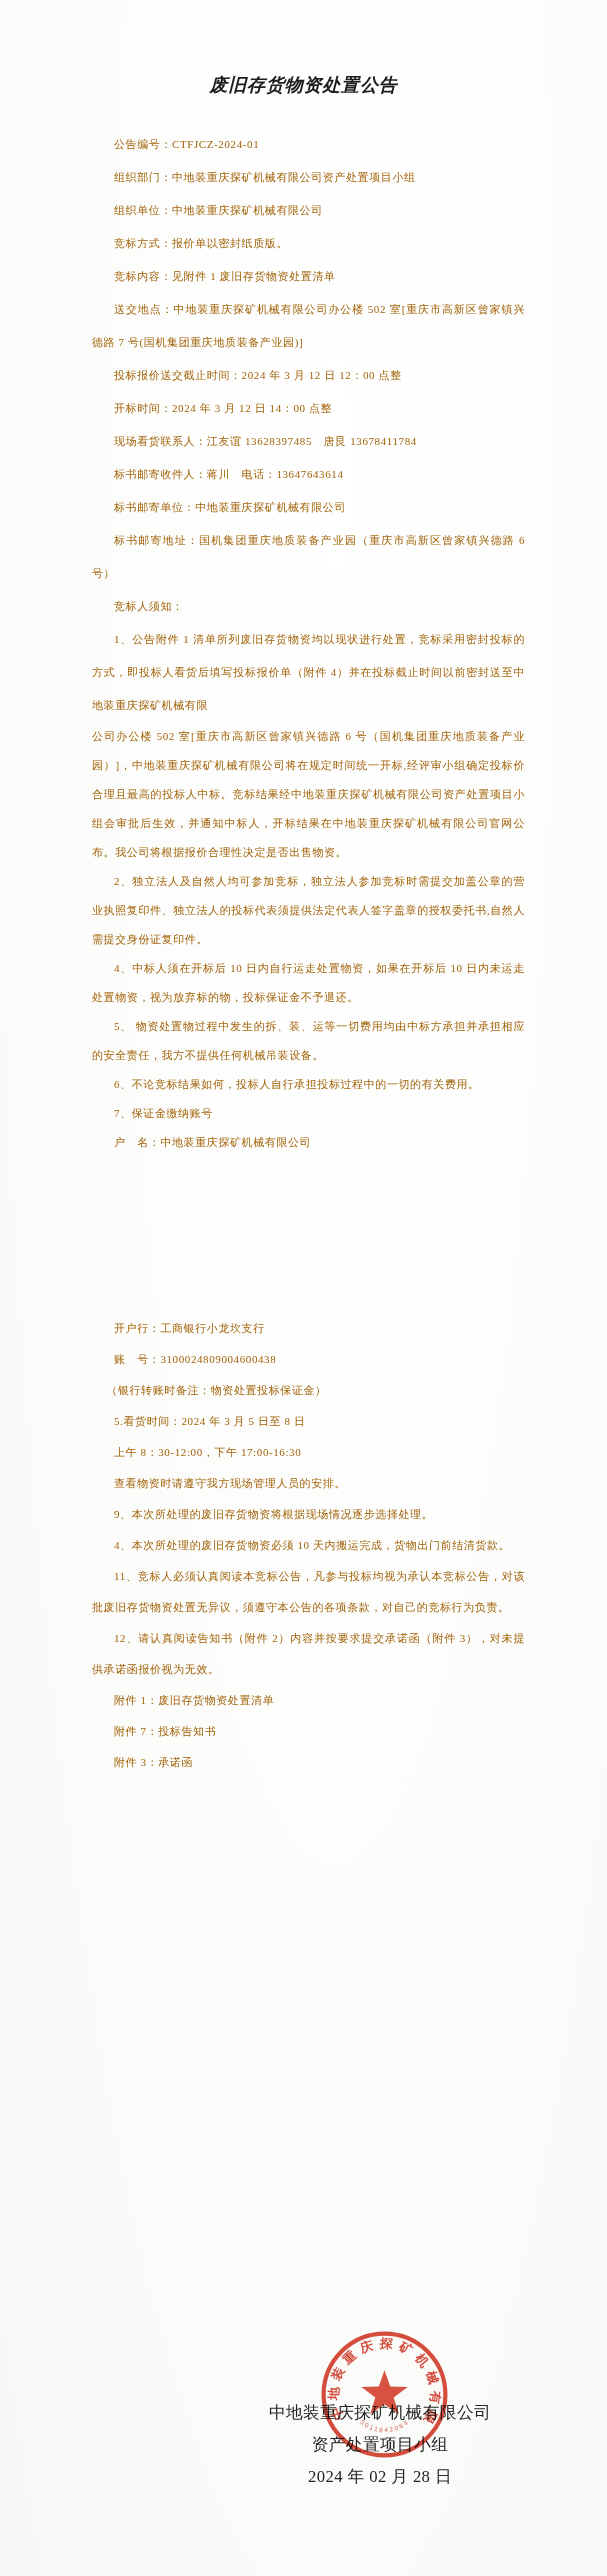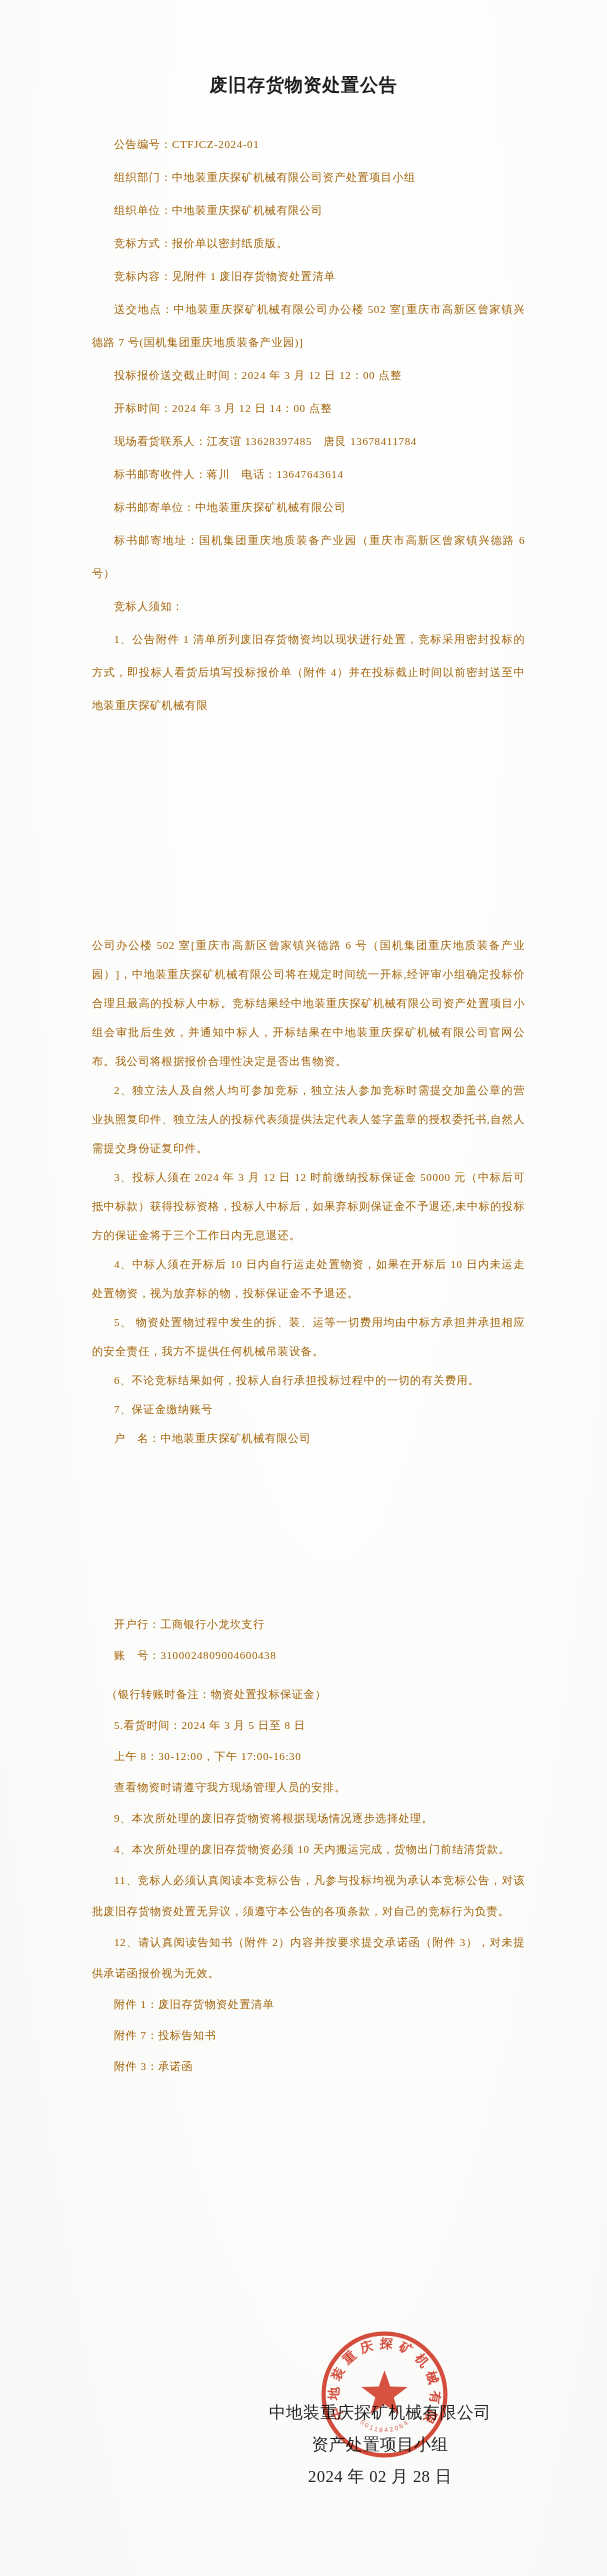--- a/index.html
+++ b/index.html
@@ -11,32 +11,33 @@
     color:#222222;
   }
   .doc-title{
     margin:73px 0 0 0;
     text-align:center;
     font-family:"Liberation Sans","DejaVu Sans",sans-serif;
     font-weight:bold;
     font-size:18px;
     letter-spacing:0.8px;
     color:#1d1d1d;
+    font-style:italic;
   }
   .content{
     padding-left:92px;
     padding-right:82px;
   }
   .section{font-size:11px;letter-spacing:0.6px;text-align:justify;color:#a16207;font-family:Liberation Serif, serif;}
   .sec-a{margin-top:31px;line-height:33px;}
-  .sec-b{margin-top:209px;line-height:29px;}
+  .sec-b{line-height:29px;}
   .sec-c{margin-top:156px;line-height:31px;}
   .p{margin:0;}
   .ind{text-indent:2em;}
-  .ind-paren{text-indent:1.3em;margin-top:8px;}
+  .ind-paren{text-indent:1.3em;}
   .signature{
     position:absolute;
     top:2397px;left:213px;width:334px;
     text-align:center;
     font-size:16.7px;line-height:32px;letter-spacing:0.4px;
     color:#242424;
   }
   .seal{
     position:absolute;
     top:2326px;left:316px;width:137px;height:137px;
@@ -66,21 +67,20 @@
     <p class="p ind">标书邮寄收件人：蒋川　电话：13647643614</p>
     <p class="p ind">标书邮寄单位：中地装重庆探矿机械有限公司</p>
     <p class="p ind">标书邮寄地址：国机集团重庆地质装备产业园（重庆市高新区曾家镇兴德路 6 号）</p>
     <p class="p ind">竞标人须知：</p>
     <p class="p ind">1、公告附件 1 清单所列废旧存货物资均以现状进行处置，竞标采用密封投标的方式，即投标人看货后填写投标报价单（附件 4）并在投标截止时间以前密封送至中地装重庆探矿机械有限</p>
   </div>
 
   <div class="section sec-b">
     <p class="p">公司办公楼 502 室[重庆市高新区曾家镇兴德路 6 号（国机集团重庆地质装备产业园）]，中地装重庆探矿机械有限公司将在规定时间统一开标,经评审小组确定投标价合理且最高的投标人中标。竞标结果经中地装重庆探矿机械有限公司资产处置项目小组会审批后生效，并通知中标人，开标结果在中地装重庆探矿机械有限公司官网公布。我公司将根据报价合理性决定是否出售物资。</p>
     <p class="p ind">2、独立法人及自然人均可参加竞标，独立法人参加竞标时需提交加盖公章的营业执照复印件、独立法人的投标代表须提供法定代表人签字盖章的授权委托书,自然人需提交身份证复印件。</p>
-    <p class="p ind">3、投标人须在 2024 年 3 月 12 日 12 时前缴纳投标保证金 50000 元（中标后可抵中标款）获得投标资格，投标人中标后，如果弃标则保证金不予退还,未中标的投标方的保证金将于三个工作日内无息退还。</p>
     <p class="p ind">4、中标人须在开标后 10 日内自行运走处置物资，如果在开标后 10 日内未运走处置物资，视为放弃标的物，投标保证金不予退还。</p>
     <p class="p ind">5、 物资处置物过程中发生的拆、装、运等一切费用均由中标方承担并承担相应的安全责任，我方不提供任何机械吊装设备。</p>
     <p class="p ind">6、不论竞标结果如何，投标人自行承担投标过程中的一切的有关费用。</p>
     <p class="p ind">7、保证金缴纳账号</p>
     <p class="p ind">户　名：中地装重庆探矿机械有限公司</p>
   </div>
 
   <div class="section sec-c">
     <p class="p ind">开户行：工商银行小龙坎支行</p>
     <p class="p ind">账　号：3100024809004600438</p>

